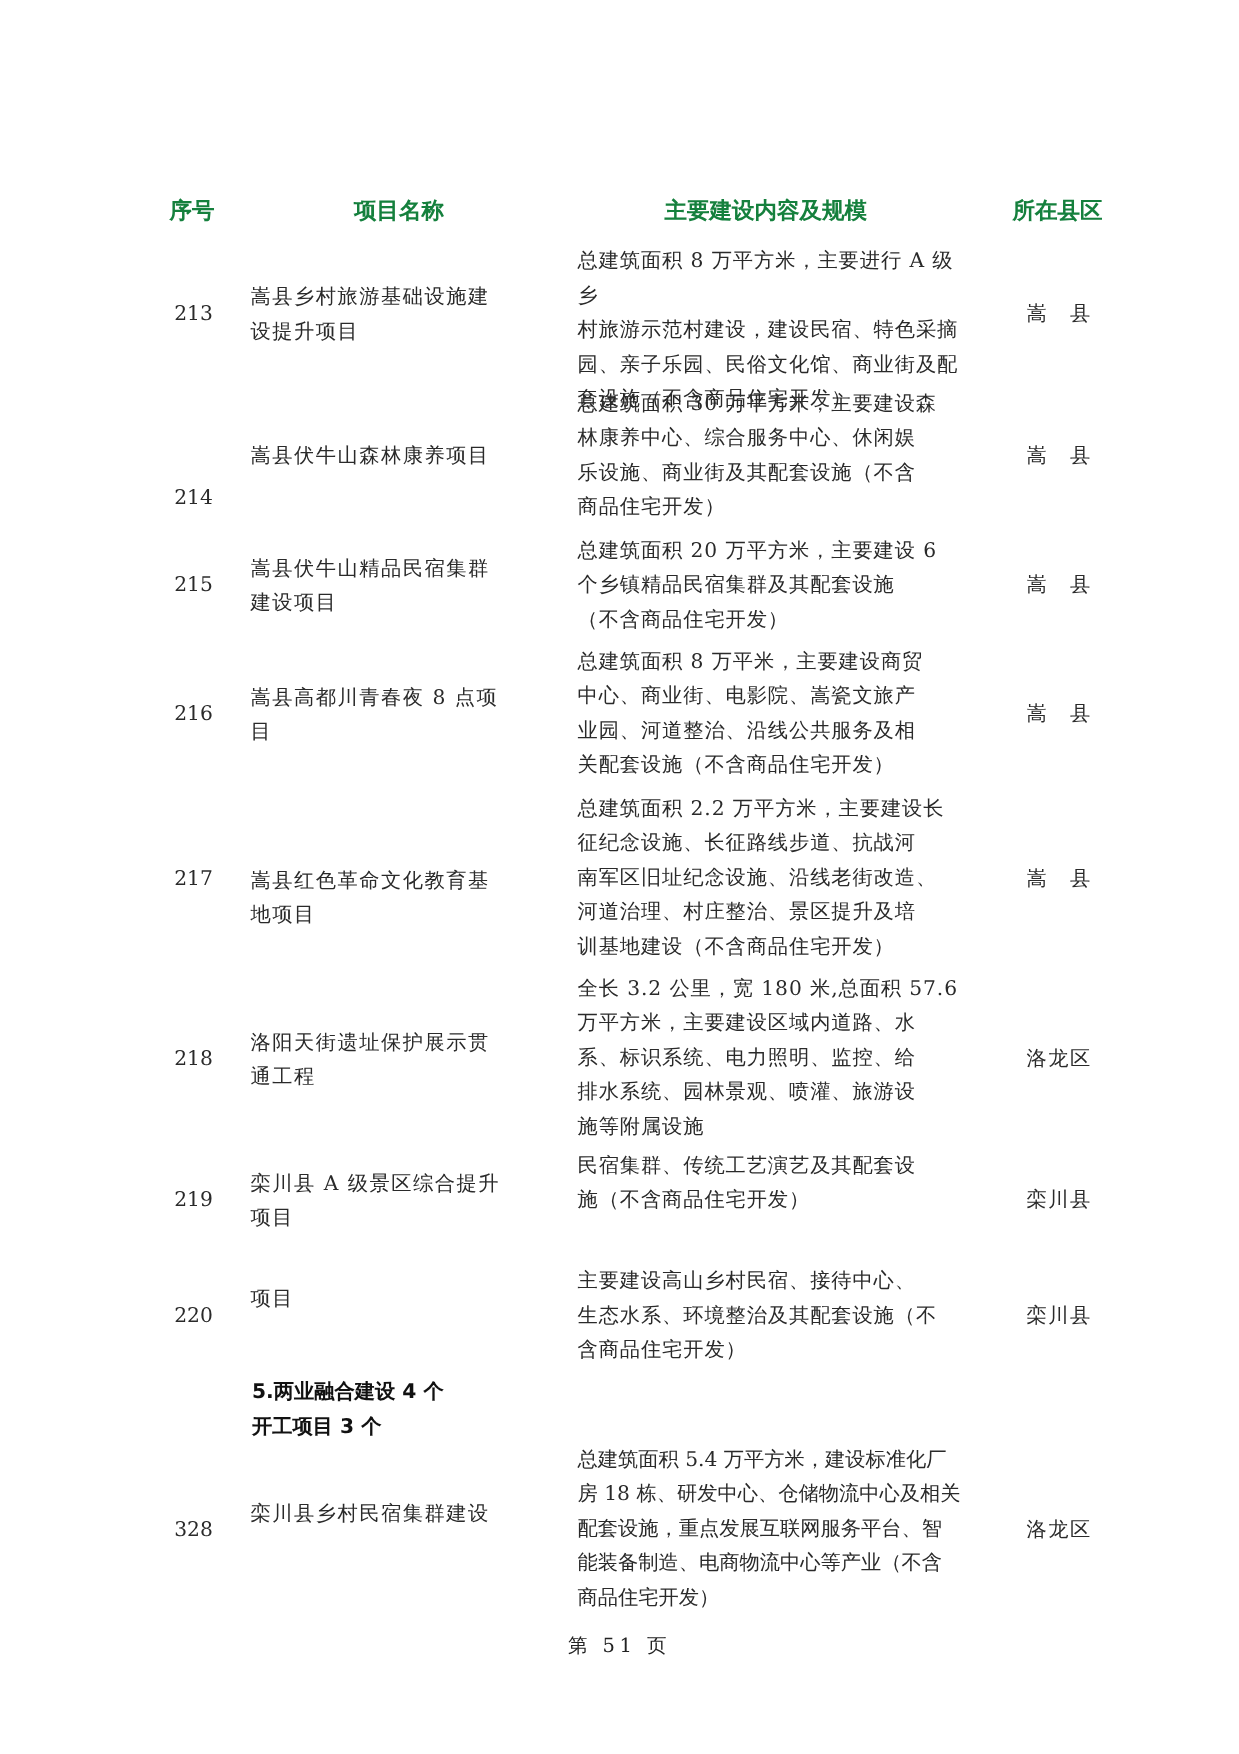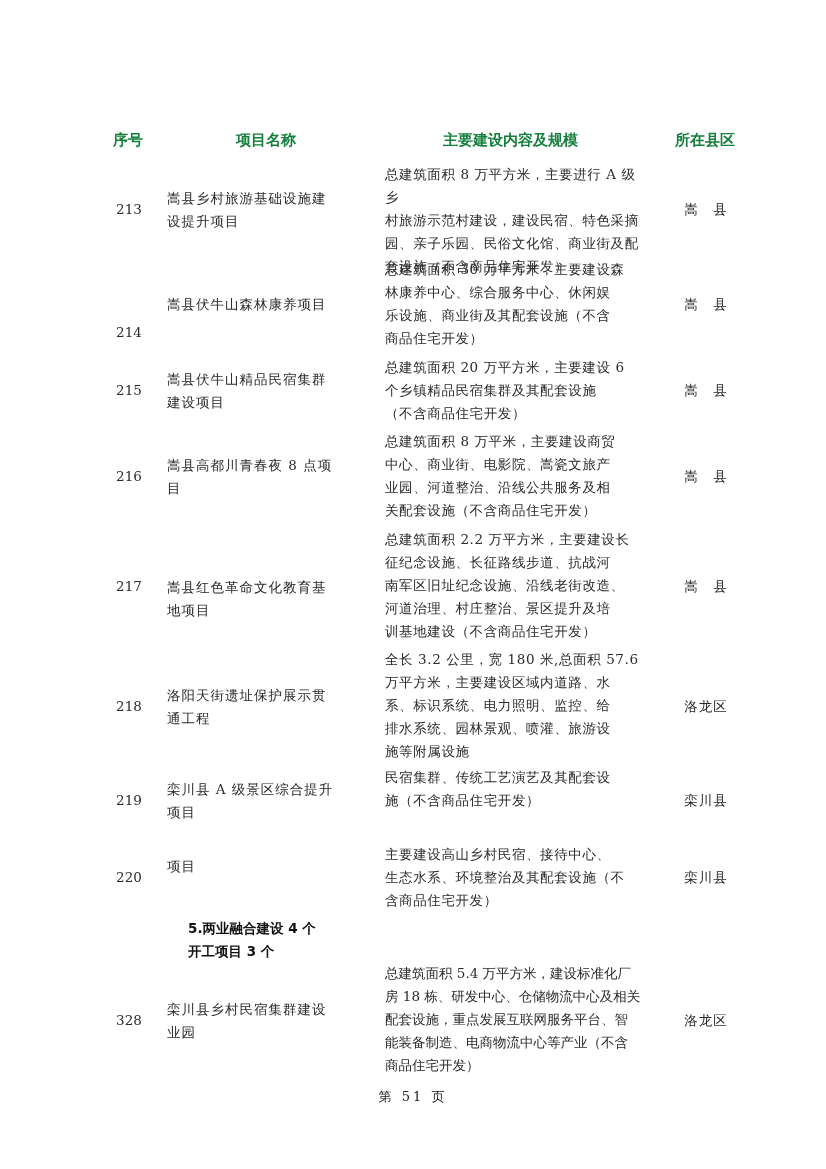--- a/index.html
+++ b/index.html
@@ -15,21 +15,21 @@
       white-space: nowrap;
     }
     .row { position: absolute; left: 0; width: 826px; }
     .cell { position: absolute; font-size: 13.5px; line-height: 23px; color: #2a2a2a; }
     .no { left: 116px; width: 26px; text-align: center; }
     .name { left: 167px; width: 200px; letter-spacing: 1px; }
     .desc { left: 385px; width: 258px; letter-spacing: 0.6px; }
     .county { left: 676px; width: 60px; text-align: center; letter-spacing: 1px; }
     .section {
       position: absolute; left: 168px; font-size: 13.5px; font-weight: bold; line-height: 23px;
-      font-family: "DejaVu Sans", "Liberation Sans", sans-serif; color: #111; margin-left: 20px;
+      font-family: "DejaVu Sans", "Liberation Sans", sans-serif; color: #111;
     }
     .footer {
       position: absolute; left: 0; width: 826px; top: 1088px; text-align: center;
       font-size: 13px; letter-spacing: 3px; color: #222;
     }
   </style>
 </head>
 <body>
 
 <div class="page">
@@ -157,21 +157,20 @@
 
   <div class="section" style="top:917px;">
     <div>5.两业融合建设 4 个</div>
     <div>开工项目 3 个</div>
   </div>
 
   <div class="row" style="top:962px;">
     <div class="cell no" style="top:47px;">328</div>
     <div class="cell name" style="top:36px;">
       <div>栾川县乡村民宿集群建设</div>
-      <div>业园</div>
     </div>
     <div class="cell desc" style="top:0;letter-spacing:0;">
       <div>总建筑面积 5.4 万平方米，建设标准化厂</div>
       <div>房 18 栋、研发中心、仓储物流中心及相关</div>
       <div>配套设施，重点发展互联网服务平台、智</div>
       <div>能装备制造、电商物流中心等产业（不含</div>
       <div>商品住宅开发）</div>
     </div>
     <div class="cell county" style="top:47px;">洛龙区</div>
   </div>

